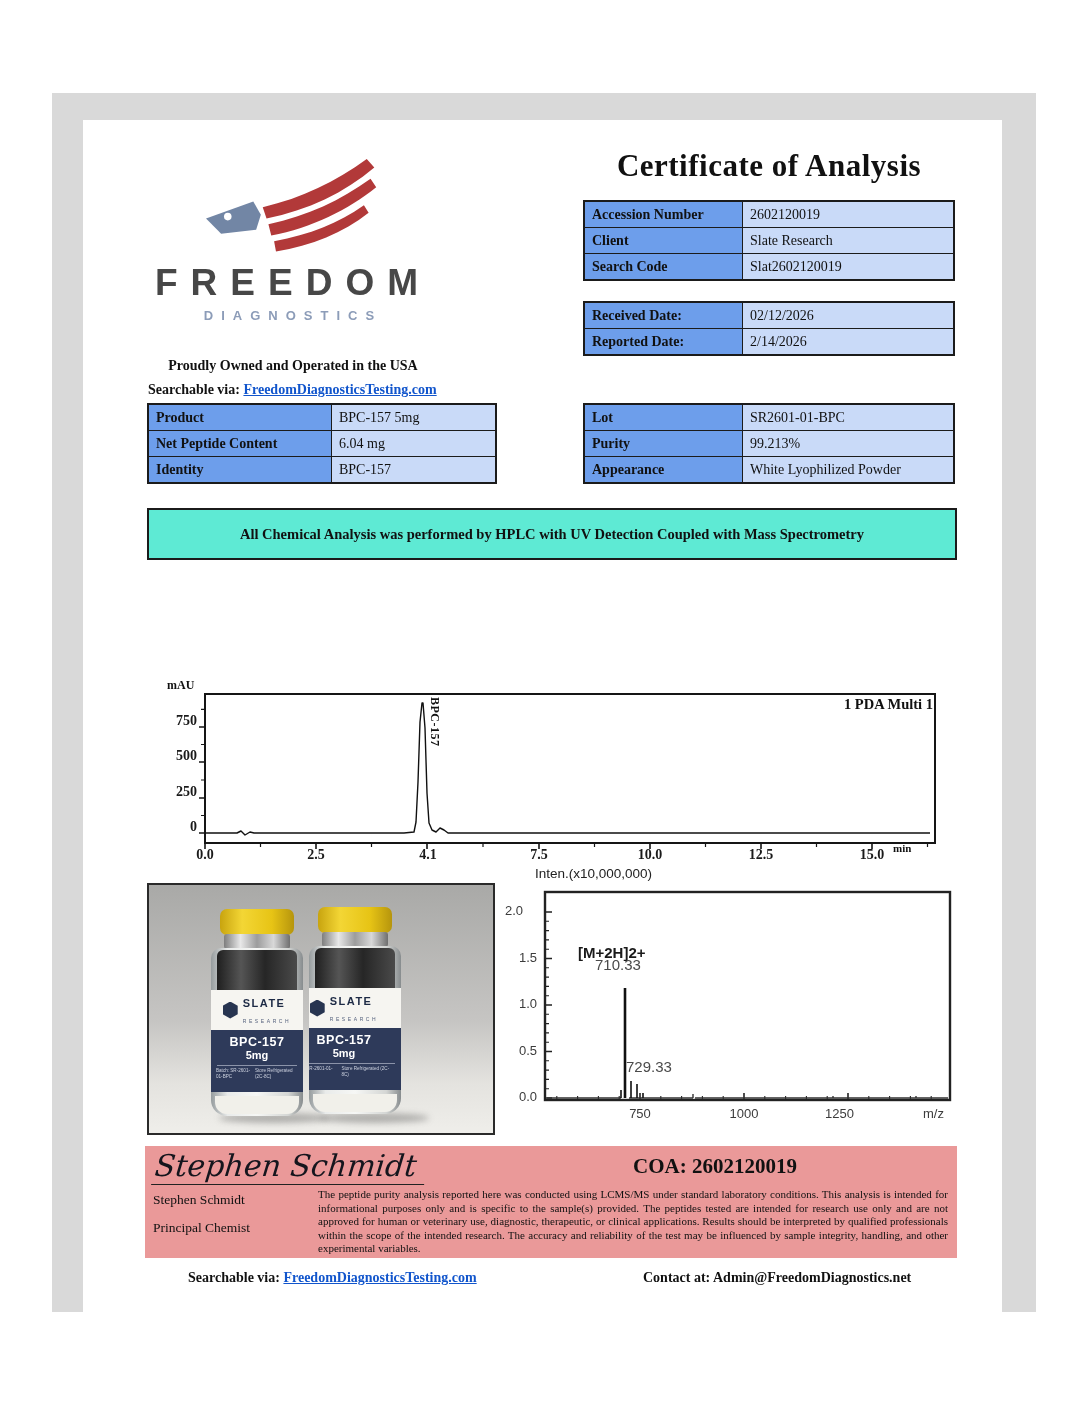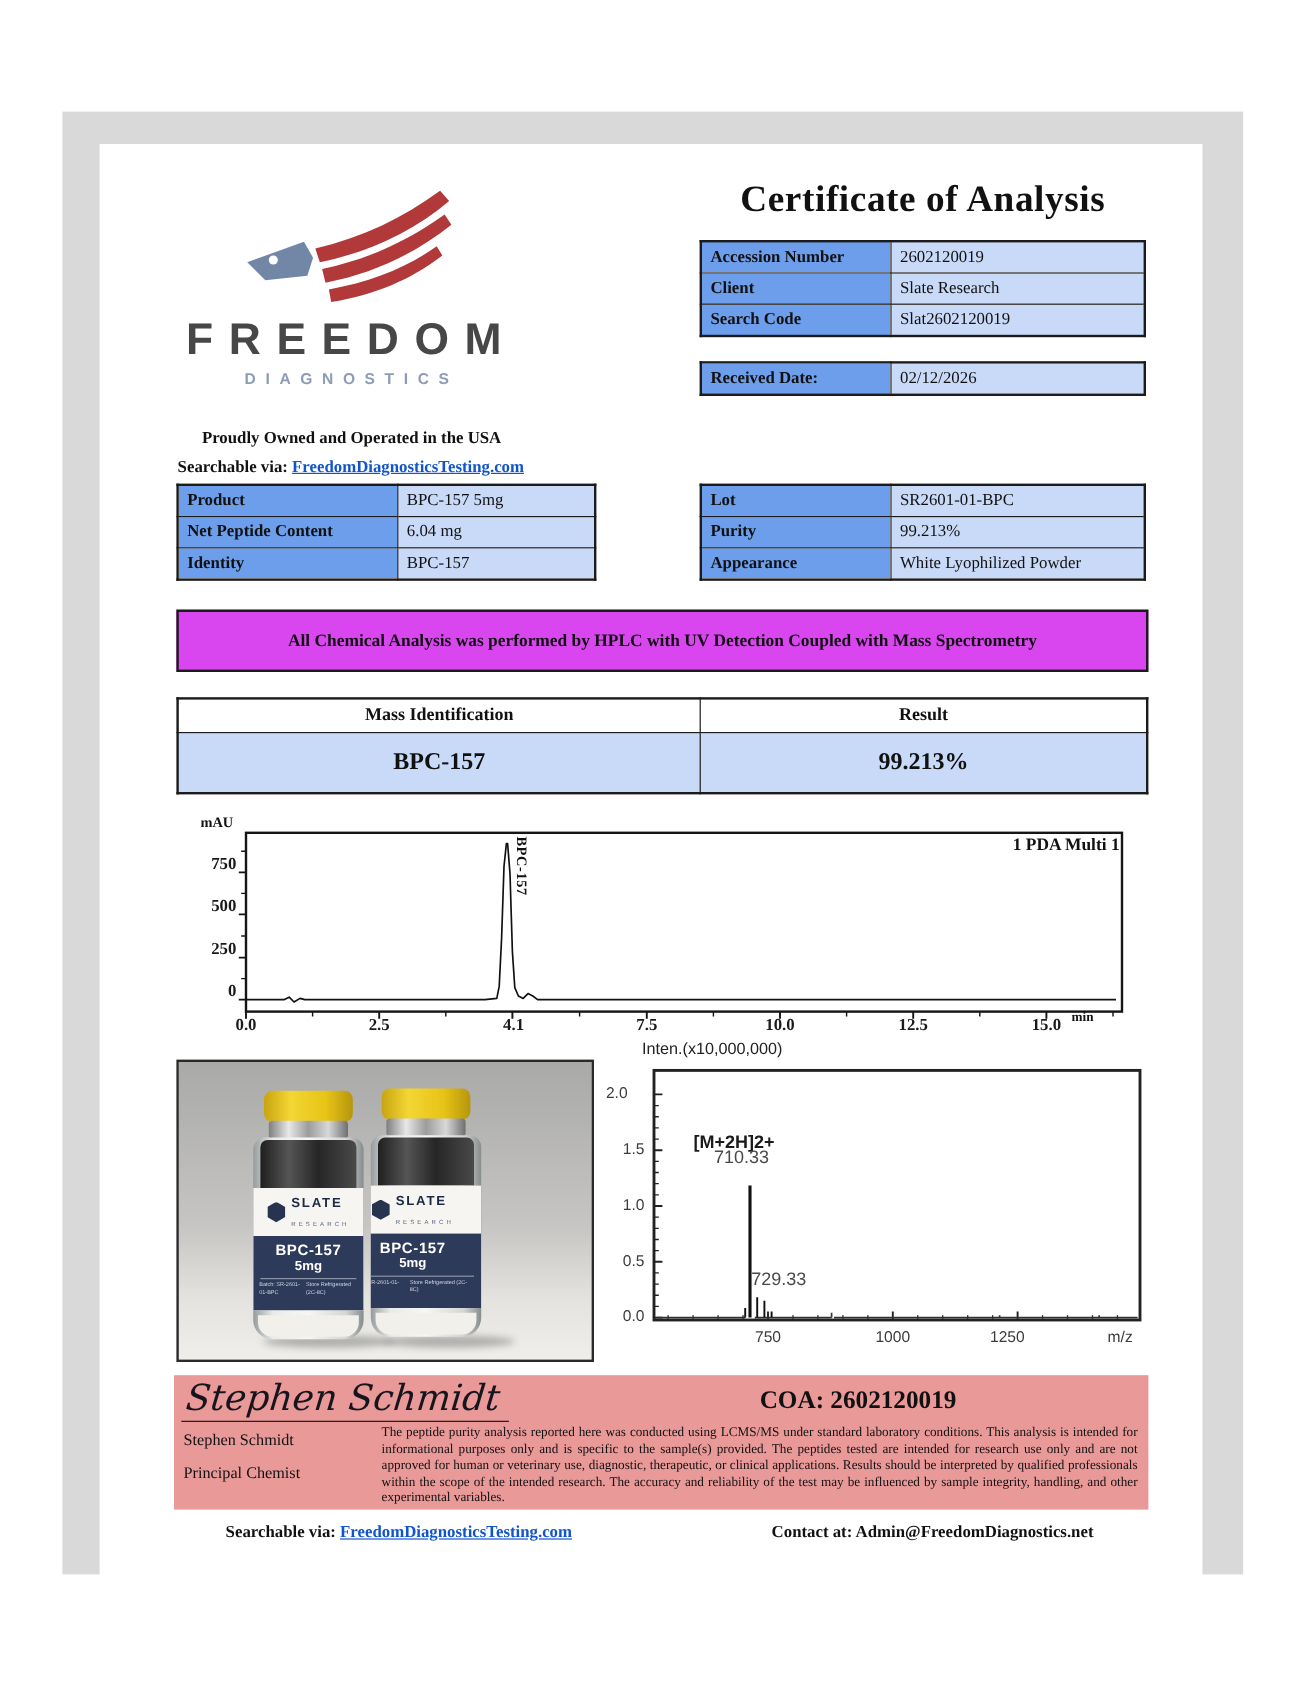--- a/index.html
+++ b/index.html
@@ -18,21 +18,21 @@
   
   .title{font-weight:bold;font-size:31px;text-align:center;letter-spacing:.5px;}
   
   .logoword{font-family:"Liberation Sans",sans-serif;font-weight:bold;color:#474747;
             font-size:37px;letter-spacing:13px;text-align:center;white-space:nowrap;}
   .logosub{font-family:"Liberation Sans",sans-serif;font-weight:bold;color:#8c9cb8;
            font-size:13px;letter-spacing:8px;text-align:center;white-space:nowrap;}
   .bold14{font-weight:bold;font-size:14px;}
   a.lnk{color:#1155cc;text-decoration:underline;font-weight:bold;}
   
-  .banner{background:#d946ef;border:2px solid #1b1b1b;display:flex;align-items:center;justify-content:center;
+  .banner{background:#5eead4;border:2px solid #1b1b1b;display:flex;align-items:center;justify-content:center;
           font-weight:bold;font-size:14.5px;text-align:center;}
   
   table.mass{border-collapse:collapse;position:absolute;border:2px solid #1b1b1b;table-layout:fixed;}
   table.mass td{border:1.5px solid #1b1b1b;text-align:center;}
   .mass .hd{font-weight:bold;font-size:15px;height:25px;background:#fff;}
   .mass .bg{font-weight:bold;font-size:20px;height:47px;background:#c9daf8;}
   
   .ctick{font-weight:bold;font-size:14px;color:#1a1a1a;text-align:center;}
   .cytick{font-weight:bold;font-size:14px;color:#1a1a1a;text-align:right;}
   .sans{font-family:"Liberation Sans",sans-serif;}
@@ -96,20 +96,24 @@
         </tr>
   </tbody>
     </table>
 
   <table class="grid" style="left:500px;top:181px;width:372px;">
     <tbody>
         <tr>
           <td class="l" style="width:143px">Received Date:</td>
           <td class="v">02/12/2026</td>
         </tr>
+    <tr>
+          <td class="l">Reported Date:</td>
+          <td class="v">2/14/2026</td>
+        </tr>
   </tbody>
     </table>
 
   <div class="abs" style="left:60px;top:38px;width:300px;">
     <svg width="220" height="104" viewBox="0 0 220 110" style="display:block;margin:0 auto;">
       <path d="M78,52 C120,42 155,25 188,1 L196,10 C164,37 126,55 82,64 Z" fill="#b23939"></path>
       <path d="M84,70 C126,61 160,45 192,22 L198,31 C168,55 130,74 87,82 Z" fill="#b23939"></path>
       <path d="M90,88 C128,81 158,69 185,50 L190,58 C163,79 130,93 92,99 Z" fill="#b23939"></path>
       <path d="M18,64 L68,46 L76,60 L71,76 L34,80 Z" fill="#7286a5"></path>
       <circle cx="41" cy="62" r="4" fill="#ffffff"></circle>
@@ -154,32 +158,20 @@
         </tr>
     <tr>
           <td class="l">Appearance</td>
           <td class="v">White Lyophilized Powder</td>
         </tr>
   </tbody>
     </table>
 
   <div class="abs banner" style="left:64px;top:388px;width:806px;height:48px;">All Chemical Analysis was performed by HPLC with UV Detection Coupled with Mass Spectrometry</div>
 
-  <table class="mass" style="left:64px;top:461px;width:810px;">
-    <tbody>
-        <tr>
-      <td class="hd" style="width:53.5%">Mass Identification</td>
-      <td class="hd">Result</td>
-    </tr>
-    <tr>
-      <td class="bg">BPC-157</td>
-      <td class="bg">99.213%</td>
-    </tr>
-  </tbody>
-    </table>
 
   <div class="abs" style="left:0;top:550px;width:919px;height:200px;">
     <svg class="abs" style="left:104px;top:16px;" width="766" height="186" viewBox="0 0 766 186">
       <rect x="18" y="8" width="730" height="149" fill="none" stroke="#151515" stroke-width="2"></rect>
 
       <path d="M12,41h6M12,76h6M12,112h6M12,147h6" stroke="#151515" stroke-width="1.6"></path>
       <path d="M14,23.3h4M14,58.5h4M14,94h4M14,129.5h4" stroke="#151515" stroke-width="1.2"></path>
 
       <path d="M18,157v6M129,157v6M240,157v6M352,157v6M463,157v6M574,157v6M685,157v6" stroke="#151515" stroke-width="1.6"></path>
       <path d="M73.5,157v4M184.5,157v4M296,157v4M407.5,157v4M518.5,157v4M629.5,157v4M740.5,157v4" stroke="#151515" stroke-width="1.2"></path>

